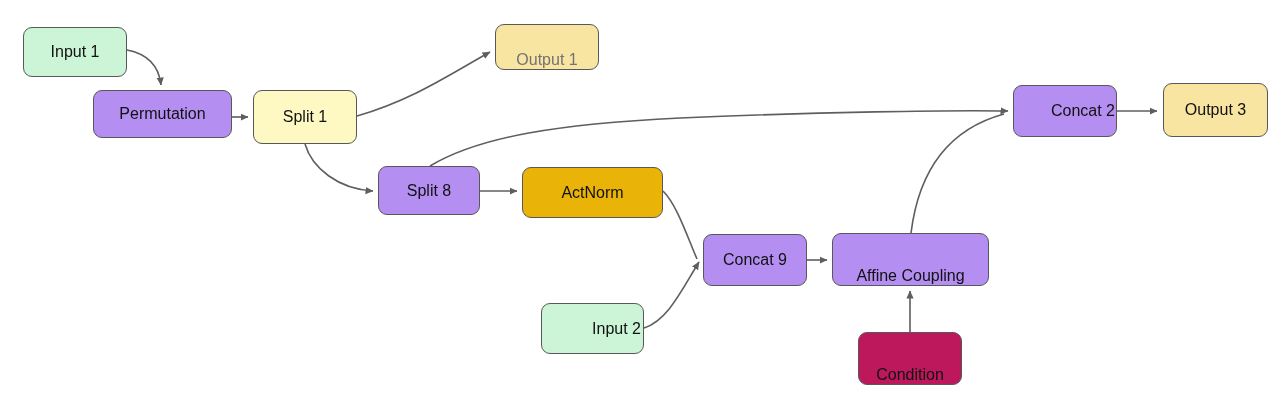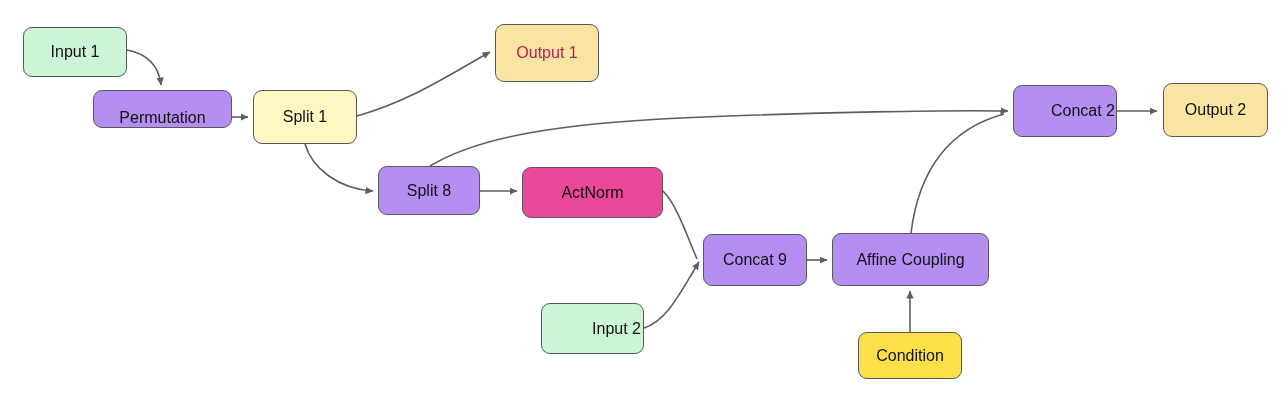--- a/index.html
+++ b/index.html
@@ -47,47 +47,47 @@
         <path d="M807,260 L827,260" class="edge" stroke="#5e5e5e" marker-end="url(#arrowhead)"></path>
         <path d="M911,233 C917,185 938,132 1004,114" class="edge" stroke="#5e5e5e"></path>
         <path d="M910,332 L910,291" class="edge" stroke="#5e5e5e" marker-end="url(#arrowhead)"></path>
         <path d="M1117,111 L1157,111" class="edge" stroke="#5e5e5e" marker-end="url(#arrowhead)"></path>
       </g>
   </svg>
   <div id="node-layer">
       <div class="node" style="left: 23px; top: 27px; width: 104px; height: 50px; background: rgb(204, 244, 214); border-color: rgb(88, 88, 90); color: rgb(17, 17, 17);">
         <span class="label">Input 1</span>
       </div>
-      <div class="node" style="left: 93px; top: 90px; width: 139px; height: 38px; background: rgb(181, 142, 242); border-color: rgb(88, 88, 90); color: rgb(17, 17, 17); align-items: flex-end;">
+      <div class="node" style="left: 93px; top: 90px; width: 139px; height: 48px; background: rgb(181, 142, 242); border-color: rgb(88, 88, 90); color: rgb(17, 17, 17);">
         <span class="label">Permutation</span>
       </div>
       <div class="node" style="left: 253px; top: 90px; width: 104px; height: 54px; background: #fef9c3; border-color: rgb(88, 88, 90); color: rgb(17, 17, 17);">
         <span class="label">Split 1</span>
       </div>
-      <div class="node" style="left: 495px; top: 24px; width: 104px; height: 58px; background: rgb(248, 229, 162); border-color: rgb(88, 88, 90); color: #be185d;">
+      <div class="node" style="left: 495px; top: 24px; width: 104px; height: 46px; background: rgb(248, 229, 162); border-color: rgb(88, 88, 90); color: #737373; align-items: flex-end;">
         <span class="label">Output 1</span>
       </div>
       <div class="node" style="left: 378px; top: 166px; width: 102px; height: 49px; background: rgb(181, 142, 242); border-color: rgb(88, 88, 90); color: rgb(17, 17, 17);">
         <span class="label">Split 8</span>
       </div>
-      <div class="node" style="left: 522px; top: 167px; width: 141px; height: 51px; background: #ec4899; border-color: rgb(88, 88, 90); color: rgb(17, 17, 17);">
+      <div class="node" style="left: 522px; top: 167px; width: 141px; height: 51px; background: #eab308; border-color: rgb(88, 88, 90); color: rgb(17, 17, 17);">
         <span class="label">ActNorm</span>
       </div>
       <div class="node" style="left: 703px; top: 234px; width: 104px; height: 52px; background: rgb(181, 142, 242); border-color: rgb(88, 88, 90); color: rgb(17, 17, 17);">
         <span class="label">Concat 9</span>
       </div>
       <div class="node" style="left: 541px; top: 303px; width: 103px; height: 51px; background: rgb(204, 244, 214); border-color: rgb(88, 88, 90); color: rgb(17, 17, 17); padding-left: 48px;">
         <span class="label">Input 2</span>
       </div>
-      <div class="node" style="left: 832px; top: 233px; width: 157px; height: 53px; background: rgb(181, 142, 242); border-color: rgb(88, 88, 90); color: rgb(17, 17, 17);">
+      <div class="node" style="left: 832px; top: 233px; width: 157px; height: 53px; background: rgb(181, 142, 242); border-color: rgb(88, 88, 90); color: rgb(17, 17, 17); align-items: flex-end;">
         <span class="label">Affine Coupling</span>
       </div>
-      <div class="node" style="left: 858px; top: 332px; width: 104px; height: 47px; background: #fde047; border-color: rgb(88, 88, 90); color: rgb(17, 17, 17);">
+      <div class="node" style="left: 858px; top: 332px; width: 104px; height: 53px; background: #be185d; border-color: rgb(88, 88, 90); color: rgb(17, 17, 17); align-items: flex-end;">
         <span class="label">Condition</span>
       </div>
       <div class="node" style="left: 1013px; top: 85px; width: 104px; height: 52px; background: rgb(181, 142, 242); border-color: rgb(88, 88, 90); color: rgb(17, 17, 17); padding-left: 36px;">
         <span class="label">Concat 2</span>
       </div>
       <div class="node" style="left: 1163px; top: 83px; width: 105px; height: 54px; background: rgb(248, 229, 162); border-color: rgb(88, 88, 90); color: rgb(17, 17, 17);">
-        <span class="label">Output 2</span>
+        <span class="label">Output 3</span>
       </div>
     </div>
 </div>
 
 </body></html>

